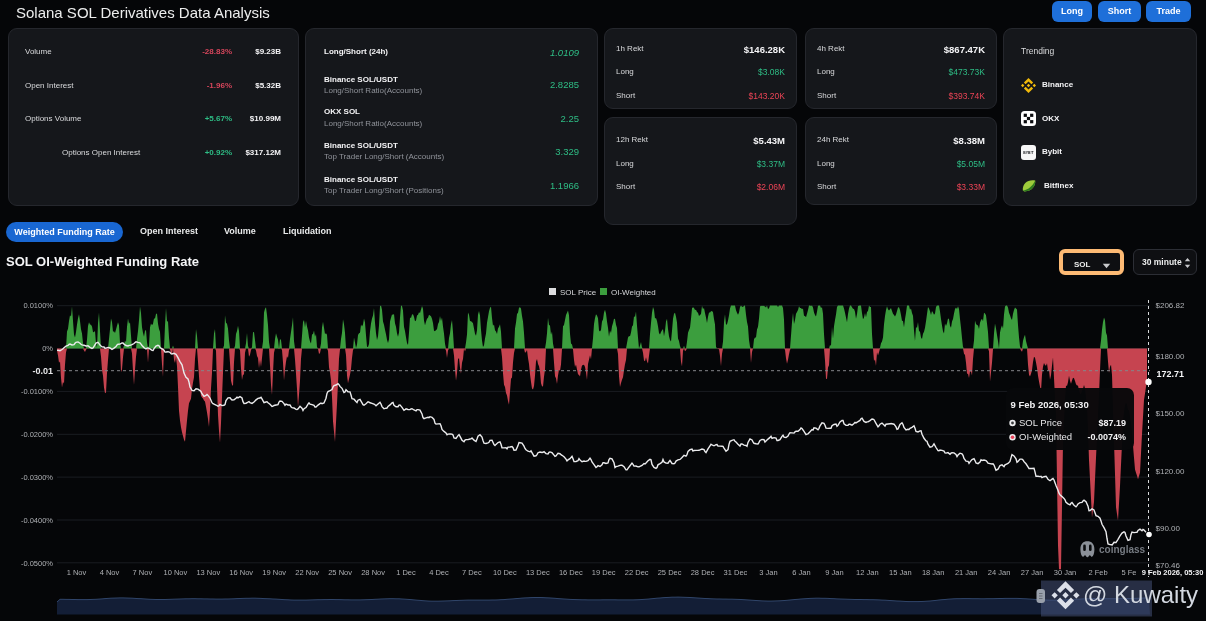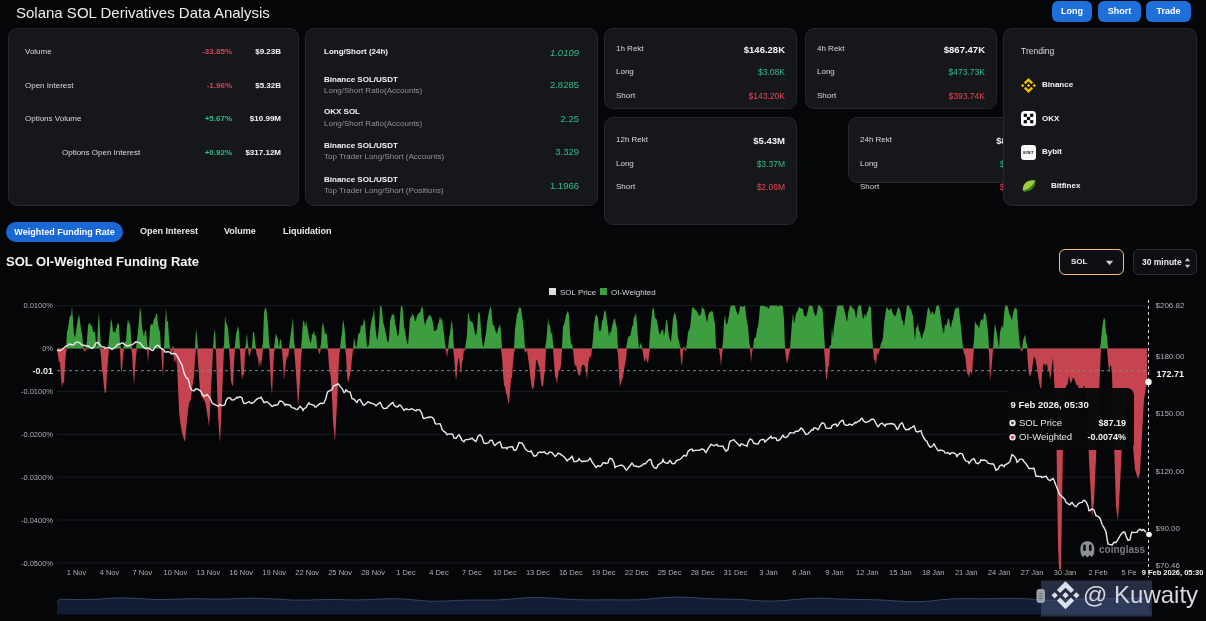--- a/index.html
+++ b/index.html
@@ -32,21 +32,21 @@
 </style></head>
 <body>
 <div class="abs" style="left:16px; top:4px; color:#eceded; font-size:15px;">Solana SOL Derivatives Data Analysis</div>
 <div class="btn" style="left:1052px; width:40px;">Long</div>
 <div class="btn" style="left:1098px; width:43px;">Short</div>
 <div class="btn" style="left:1146px; width:45px;">Trade</div>
 
 <div class="panel" style="left:8px; top:28px; width:291px; height:178px;">
   <div class="row" style="top:18px;">
       <span class="lbl" style="left:16px;">Volume</span>
-      <span class="pct-r" style="right:66px;">-33.85%</span>
+      <span class="pct-r" style="right:66px;">-28.83%</span>
       <span class="val" style="right:17px;">$9.23B</span>
     </div>
   <div class="row" style="top:51.5px;">
       <span class="lbl" style="left:16px;">Open Interest</span>
       <span class="pct-r" style="right:66px;">-1.96%</span>
       <span class="val" style="right:17px;">$5.32B</span>
     </div>
   <div class="row" style="top:85px;">
       <span class="lbl" style="left:16px;">Options Volume</span>
       <span class="pct-g" style="right:66px;">+5.67%</span>
@@ -139,21 +139,21 @@
     </div>
   <div class="row" style="top:38px;">
       <span class="lbl" style="left:11px;">Long</span>
       <span class="grn" style="right:11px;">$473.73K</span>
     </div>
   <div class="row" style="top:62px;">
       <span class="lbl" style="left:11px;">Short</span>
       <span class="red" style="right:11px;">$393.74K</span>
     </div>
 </div>
-<div class="panel" style="left:848px; top:117px; width:192px; height:66px;padding-left:28px;">
+<div class="panel" style="left:805px; top:117px; width:192px; height:88px;padding-left:28px;">
   <div class="row" style="top:17px;">
       <span class="lbl" style="left:11px;">24h Rekt</span>
       <span class="valr" style="right:11px;">$8.38M</span>
     </div>
   <div class="row" style="top:40.5px;">
       <span class="lbl" style="left:11px;">Long</span>
       <span class="grn" style="right:11px;">$5.05M</span>
     </div>
   <div class="row" style="top:64px;">
       <span class="lbl" style="left:11px;">Short</span>
@@ -178,31 +178,31 @@
   <span class="tname" style="left:38px;top:84.5px;">OKX</span>
   <svg style="position:absolute;left:17px;top:115.5px;" width="15" height="15" viewBox="0 0 15 15">
       <rect width="15" height="15" rx="3" fill="#f7f7f7"></rect>
     <text x="7.5" y="9.4" text-anchor="middle" font-size="3.4" font-weight="bold" fill="#14161a" font-family="Liberation Sans">BYB!T</text>
     </svg>
   <span class="tname" style="left:38px;top:118px;">Bybit</span>
   <svg style="position:absolute;left:17px;top:149px;" width="15" height="15" viewBox="0 0 15 15">
     <path d="M1.8,12.6 C1.2,5.4 7.2,1.2 14.2,2.6 C14.9,8.4 10.2,13.6 3.4,13.4 Z" fill="#9ecb3b"></path>
     <path d="M1.8,12.6 C6.8,12.2 11.6,8.4 14.2,2.6 C14.9,8.4 10.2,13.6 3.4,13.4 Z" fill="#2f7a1f"></path>
     </svg>
-  <span class="tname" style="left:47px;top:151.5px;text-align:center;">Bitfinex</span>
+  <span class="tname" style="left:40px;top:151.5px;text-align:center;">Bitfinex</span>
 </div>
 
 <div class="abs" style="left:6px;top:222px;width:117px;height:19.5px;background:#1967d2;border-radius:10px;color:#fff;font-size:9px;font-weight:bold;text-align:center;line-height:20px;white-space:nowrap;">Weighted Funding Rate</div>
 <div class="abs tab" style="left:140px;">Open Interest</div>
 <div class="abs tab" style="left:224px;">Volume</div>
 <div class="abs tab" style="left:283px;">Liquidation</div>
 
 <div class="abs" style="left:6px;top:254px;color:#f5f5f7;font-size:13px;font-weight:bold;">SOL OI-Weighted Funding Rate</div>
 
-<div class="abs" style="left:1059px;top:249px;width:65px;height:26px;background:#0e0f12;border:1px solid #fdba74;border-radius:6px;">
+<div class="abs" style="left:1059px;top:249px;width:65px;height:26px;background:#0e0f12;border:4px solid #fdba74;border-radius:6px;">
   <span style="position:absolute;left:11px;top:7px;color:#eceded;font-size:8px;font-weight:bold;">SOL</span>
   <svg style="position:absolute;right:9px;top:10px;" width="9" height="6" viewBox="0 0 9 6">
       <path d="M0.8,0.8 L8.2,0.8 L4.5,5.2 Z" fill="#c8c9cc"></path>
     </svg>
 </div>
 <div class="abs" style="left:1133px;top:249px;width:64px;height:26px;background:#0e0f12;border:1px solid #2c2e35;border-radius:6px;">
   <span style="position:absolute;left:8px;top:7px;color:#eceded;font-size:8.5px;font-weight:bold;">30 minute</span>
   <svg style="position:absolute;right:5px;top:7px;" width="7" height="12" viewBox="0 0 7 12">
       <path d="M0.8,4.2 L3.5,1 L6.2,4.2 Z M0.8,7.8 L3.5,11 L6.2,7.8 Z" fill="#c8c9cc"></path>
     </svg>

